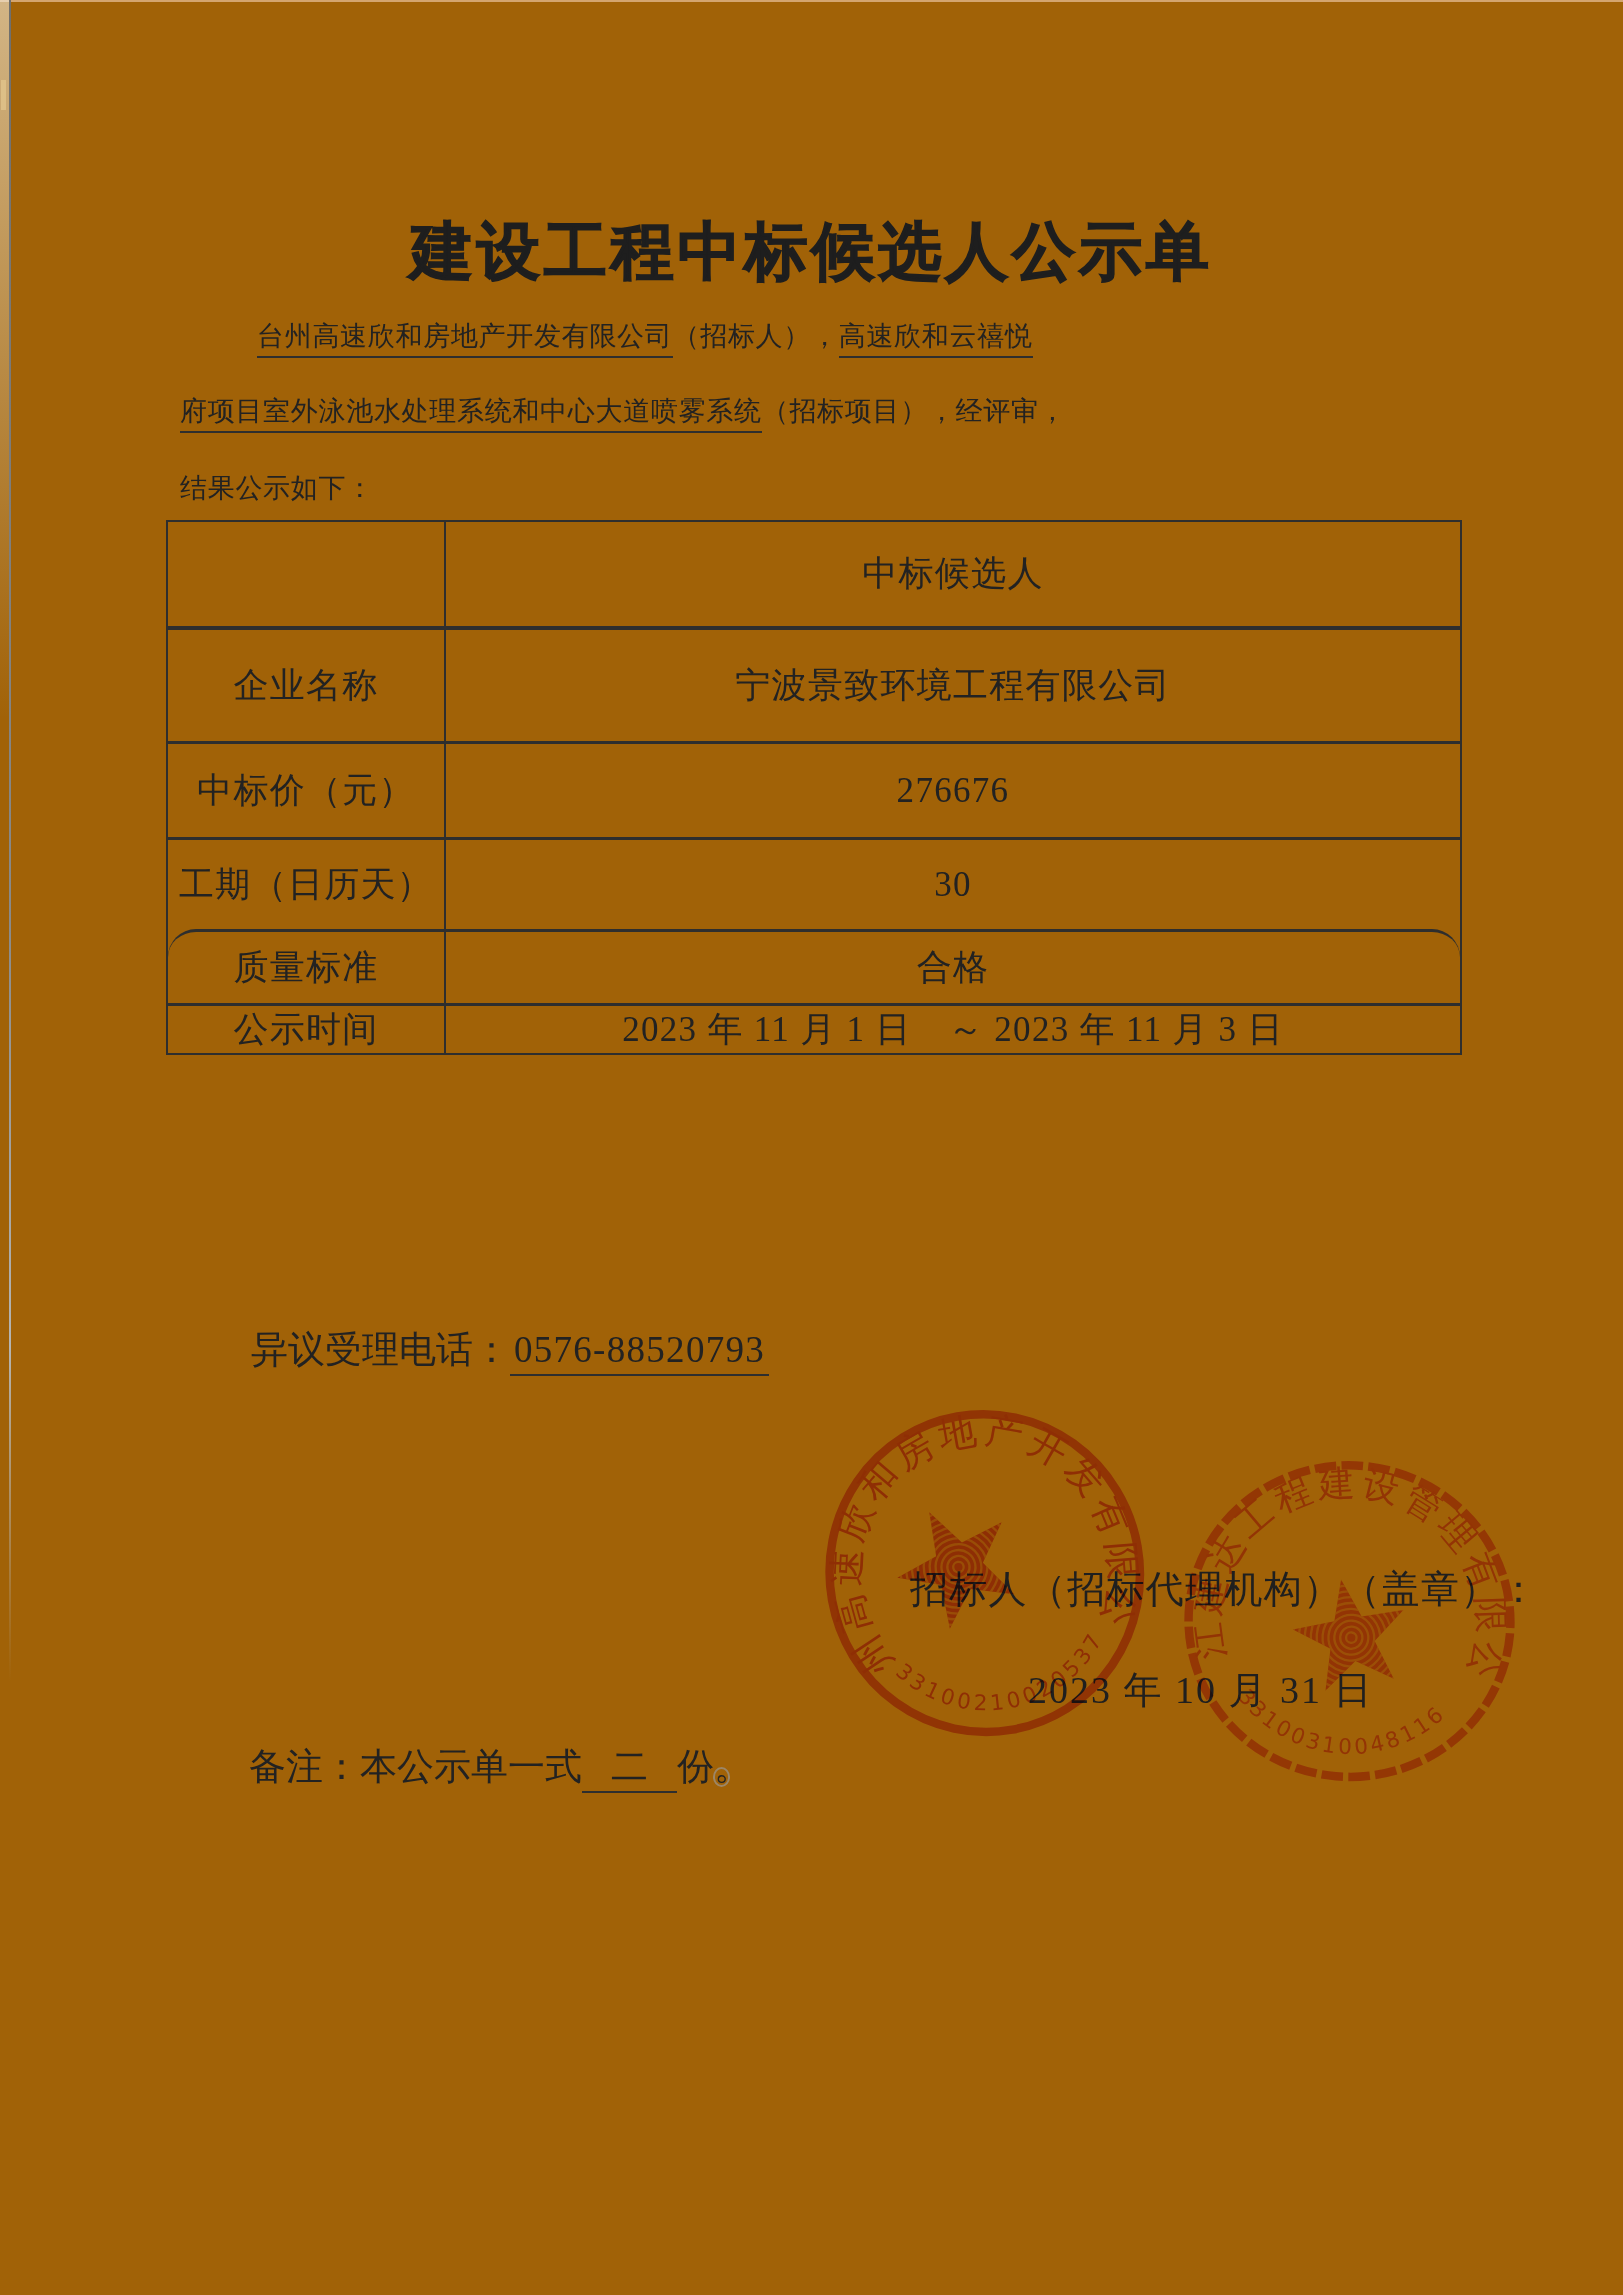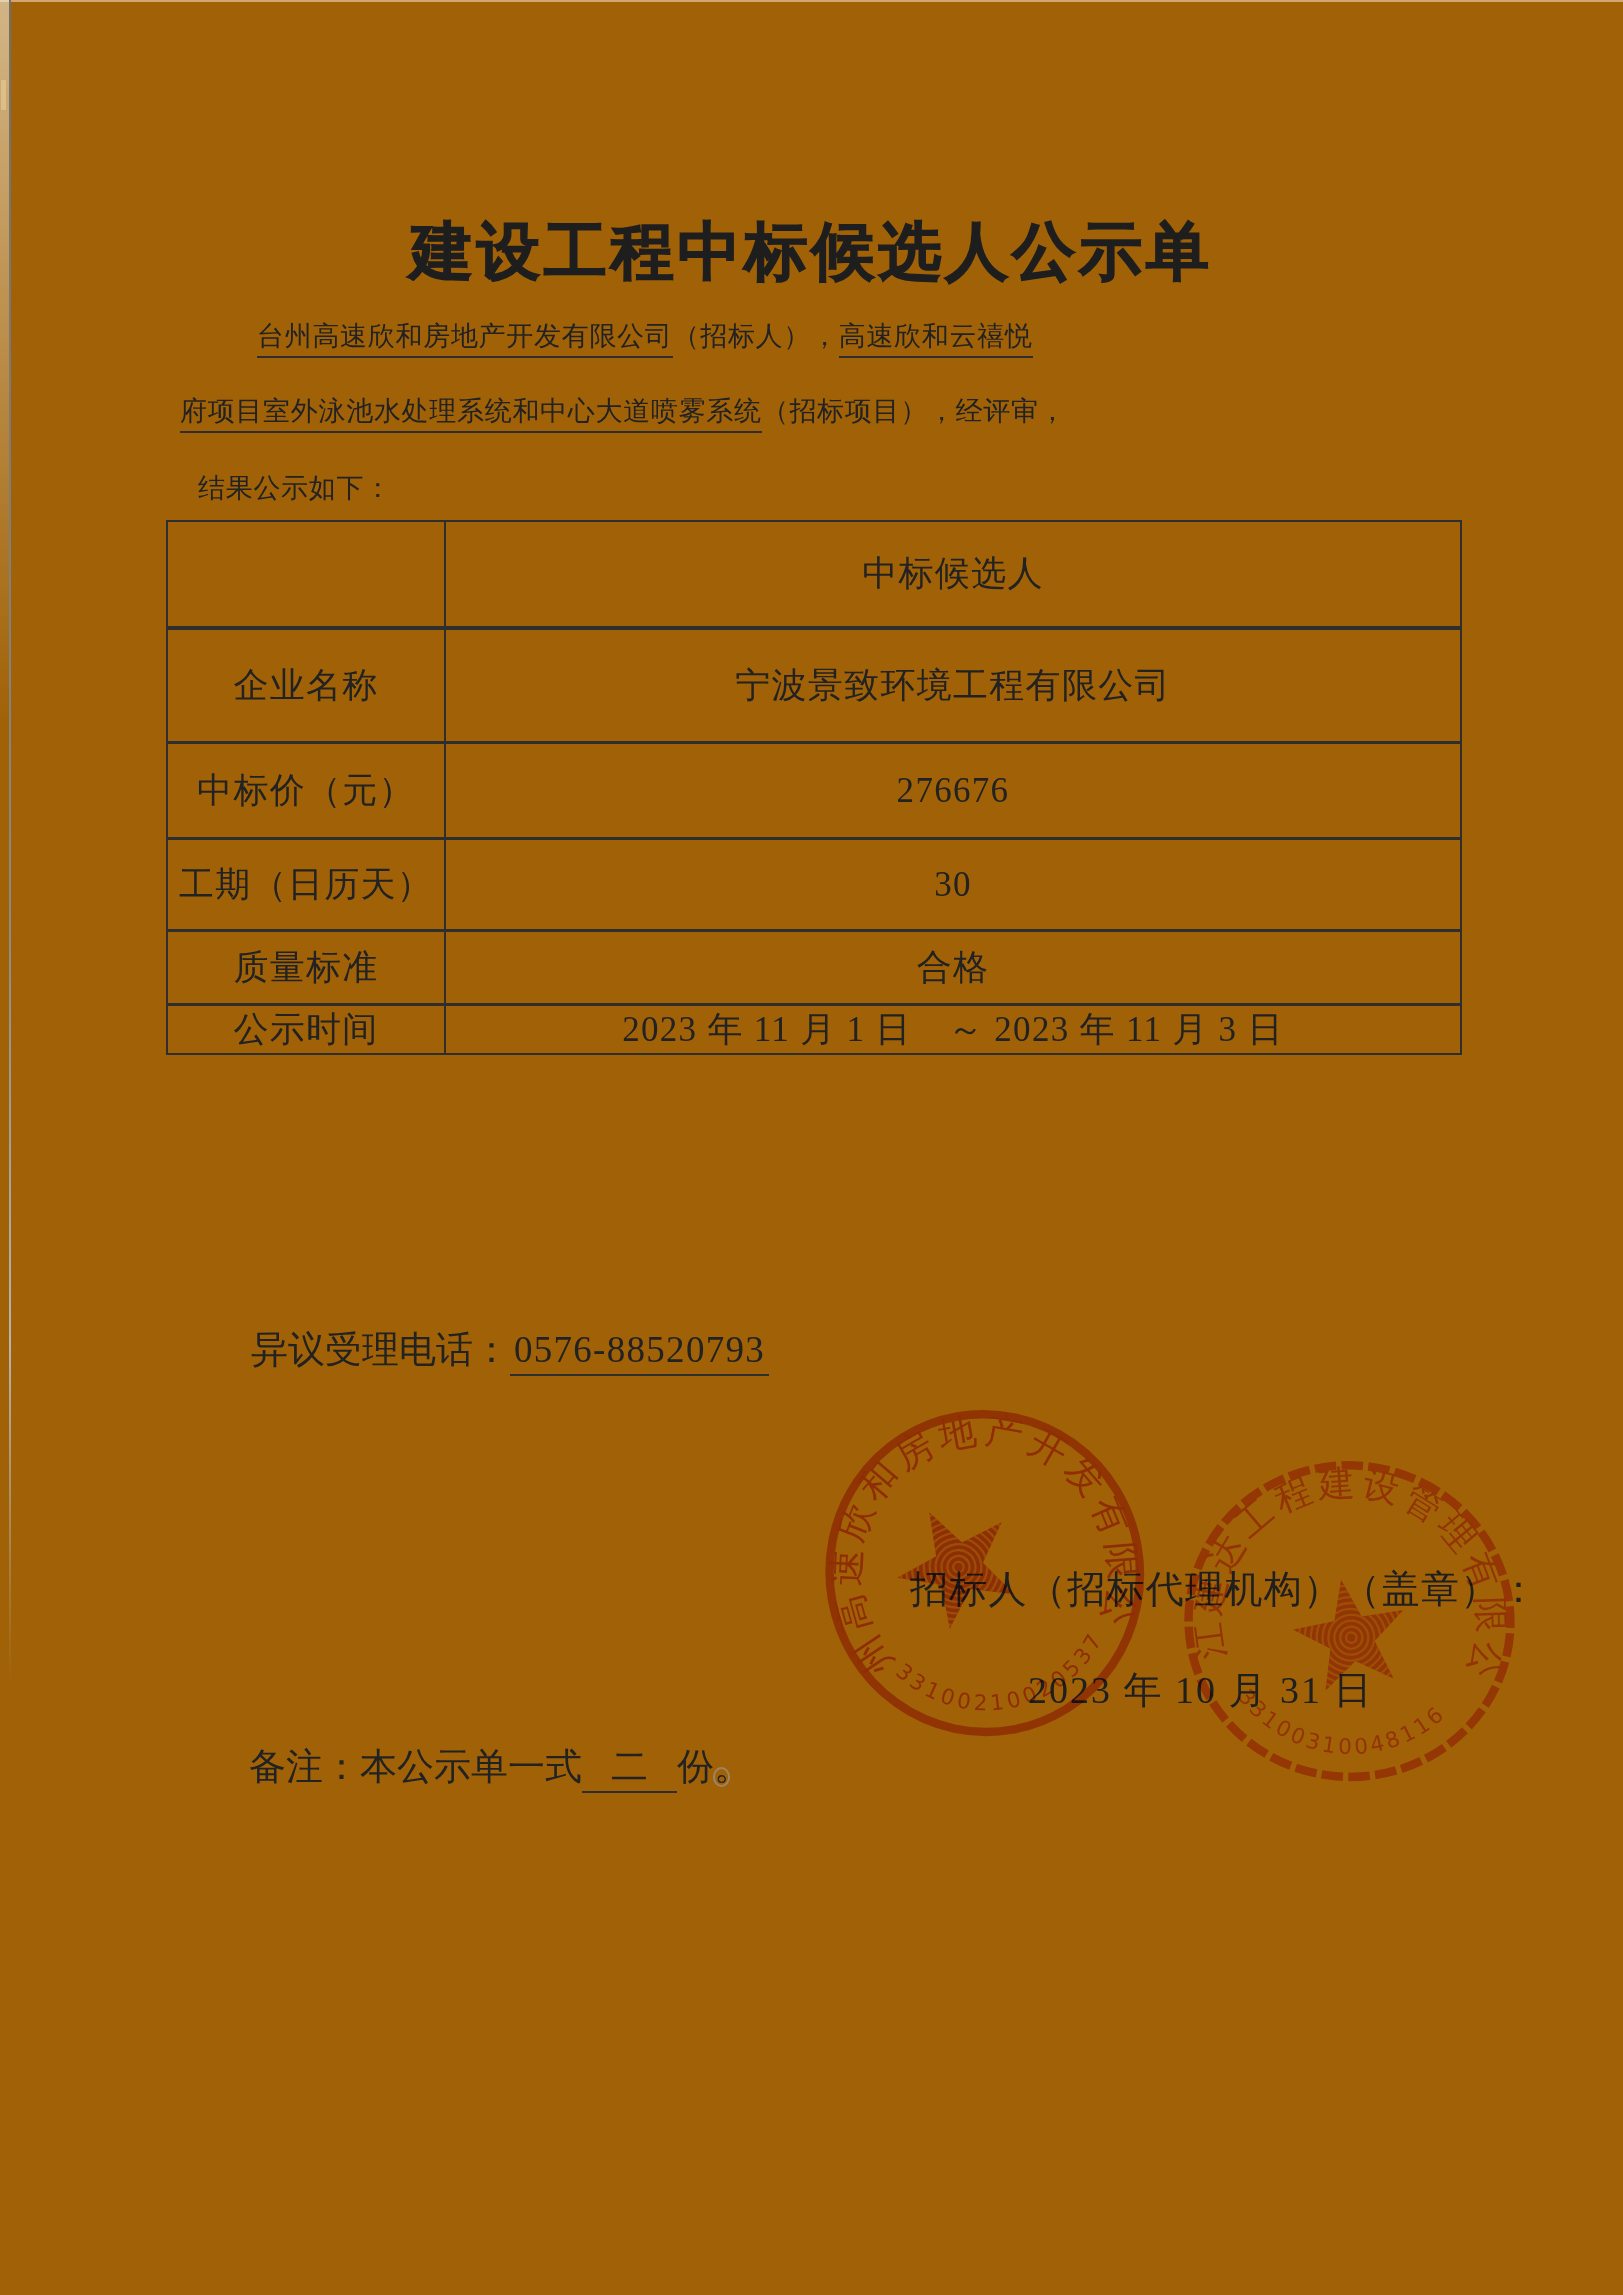--- a/index.html
+++ b/index.html
@@ -21,31 +21,31 @@
     position:absolute;left:0;top:209px;width:100%;text-align:center;
     font-family:"Liberation Sans","DejaVu Sans",sans-serif;font-weight:900;
     font-size:63px;letter-spacing:3.9px;color:#1e1e1e;
     -webkit-text-stroke:1.3px #1e1e1e;
   }
   
   .intro-line{position:absolute;left:180px;width:1283px;font-size:27px;line-height:46px;
     color:#222;letter-spacing:0.7px;white-space:nowrap;}
   .il1{top:313px;padding-left:77px;}
   .il2{top:388px;}
-  .il3{top:465px;margin-left:18px;}
+  .il3{top:465px;}
   .u{border-bottom:2.6px solid #2e2e2e;padding-bottom:4.6px;}
   
   .ntable{position:absolute;left:166px;top:520px;width:1296px;height:535px;
     border:2px solid #2e2e2e;box-sizing:border-box;display:flex;flex-direction:column;}
   .trow{display:flex;box-sizing:border-box;}
   .r1{height:122px;}
   .r2{height:135px;border-top:4.6px solid #2e2e2e;}
   .r3{height:112px;border-top:3.9px solid #2e2e2e;}
   .r4{height:108px;border-top:3.3px solid #2e2e2e;}
-  .r5{height:86px;border-top:3.9px solid #2e2e2e;}
+  .r5{height:86px;border-top:3.9px solid #2e2e2e;border-radius:28px;}
   .r6{flex:1;border-top:3.9px solid #2e2e2e;}
   .tcell{display:flex;align-items:center;justify-content:center;box-sizing:border-box;
     font-size:35px;color:#222;letter-spacing:1.3px;}
   .tlabel{width:278px;border-right:2px solid #2e2e2e;}
   .tvalue{flex:1;}
   
   .phone-line{position:absolute;left:251px;top:1314px;font-size:37px;color:#222;white-space:nowrap;margin-top:11px;}
   .phone-num{border-bottom:2.6px solid #2e2e2e;padding:0 3.9px 3.9px 3.9px;letter-spacing:1.3px;}
   .sign-line{position:absolute;left:910px;top:1564px;font-size:38px;color:#1f1f1f;
     letter-spacing:1.3px;white-space:nowrap;z-index:2;}

